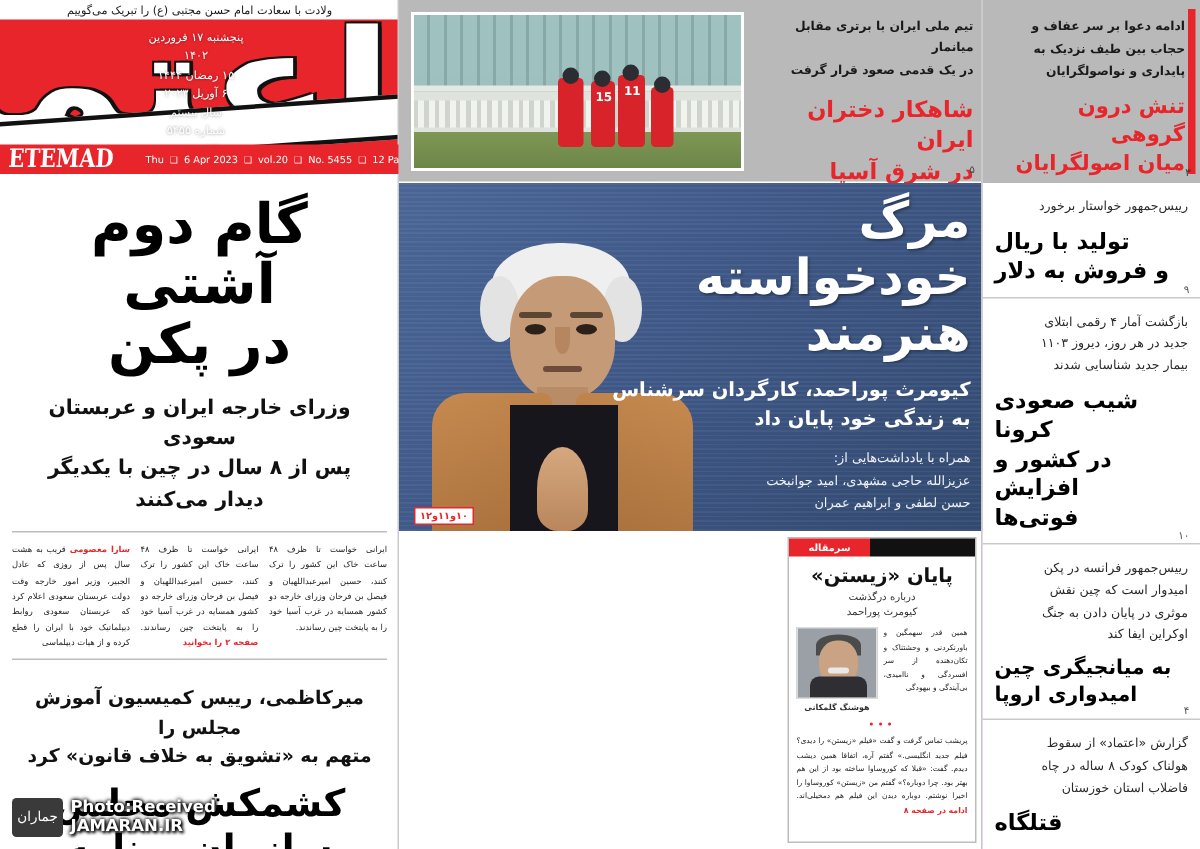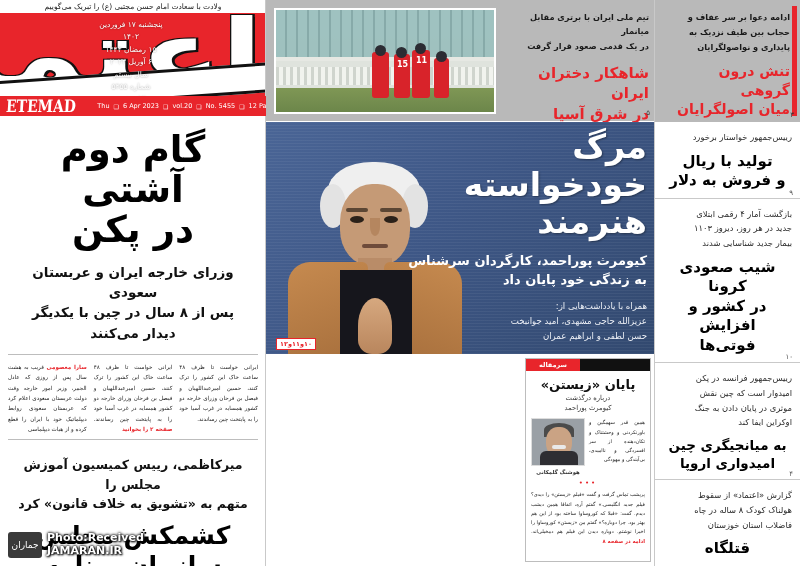--- a/index.html
+++ b/index.html
@@ -250,21 +250,21 @@
 
   
   .r-top { position:relative; background:#b9b9b9; width:145px; height:122px; padding:10px 10px 0 14px; }
   .r-top:before { content:""; position:absolute; right:3px; top:6px; bottom:6px; width:5px; background:#e8252b; }
   .r-kicker { font-size:8.2px; line-height:1.8; font-weight:bold; color:#1a1a1a; text-align:right; }
   .r-title-red { margin-top:8px; font-size:14px; line-height:1.35; font-weight:bold; color:#e8252b; text-align:right; }
   .r-pg { position:absolute; right:6px; bottom:3px; font-size:7px; color:#333; }
 
   .r-item { position:relative; padding:8px 8px 7px 8px; border-bottom:1px solid #c9c9c9; }
   .r-ik { font-size:8.4px; line-height:1.75; color:#2b2b2b; text-align:right; }
-  .r-it { margin-top:7px; font-size:15px; line-height:1.3; font-weight:bold; color:#000; text-align:center; }
+  .r-it { margin-top:7px; font-size:15px; line-height:1.3; font-weight:bold; color:#000; text-align:left; }
   .r-ip { position:absolute; right:7px; bottom:1px; font-size:7px; color:#555; }
   .r-it.small { font-size:13.5px; }
 </style>
 </head>
 <body>
 
 <div class="page">
 
   <div class="col-left">
 

